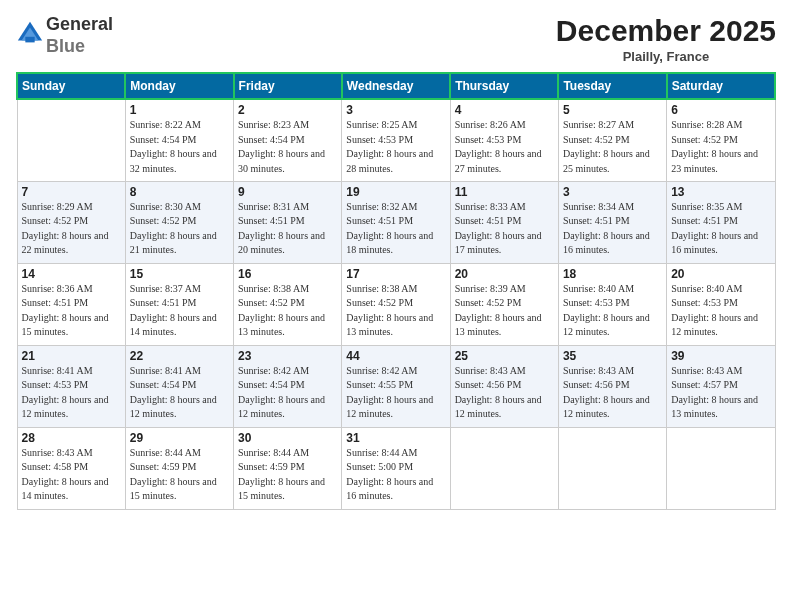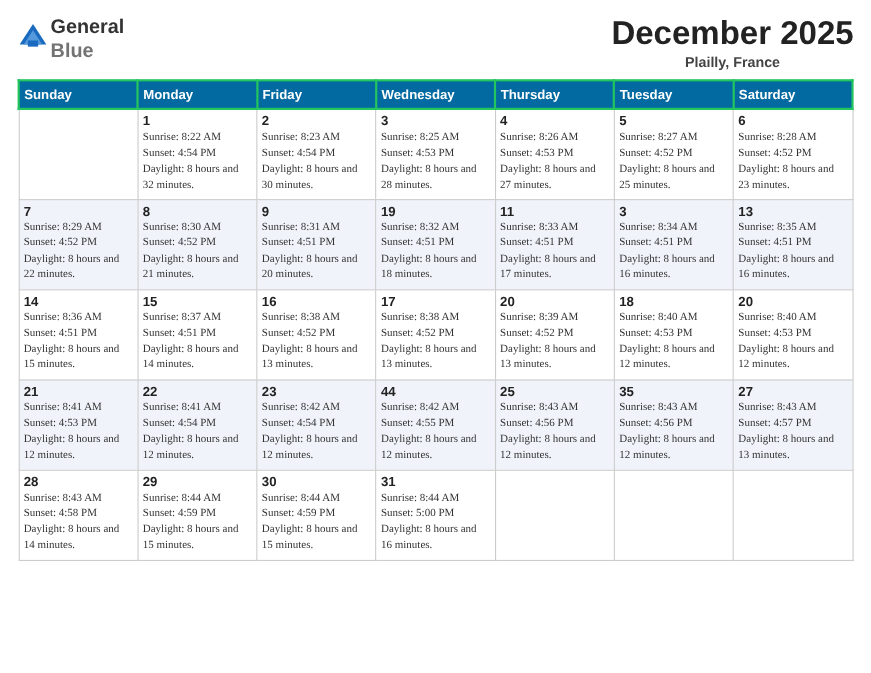--- a/index.html
+++ b/index.html
@@ -238,21 +238,21 @@
           </td>
           <td>
             <span class="day-number">25</span>
             <div class="day-info">Sunrise: 8:43 AM<br>Sunset: 4:56 PM<br>Daylight: 8 hours and 12 minutes.</div>
           </td>
           <td>
             <span class="day-number">35</span>
             <div class="day-info">Sunrise: 8:43 AM<br>Sunset: 4:56 PM<br>Daylight: 8 hours and 12 minutes.</div>
           </td>
           <td>
-            <span class="day-number">27</span>
+            <span class="day-number">39</span>
             <div class="day-info">Sunrise: 8:43 AM<br>Sunset: 4:57 PM<br>Daylight: 8 hours and 13 minutes.</div>
           </td>
         </tr>
         <tr>
           <td>
             <span class="day-number">28</span>
             <div class="day-info">Sunrise: 8:43 AM<br>Sunset: 4:58 PM<br>Daylight: 8 hours and 14 minutes.</div>
           </td>
           <td>
             <span class="day-number">29</span>

